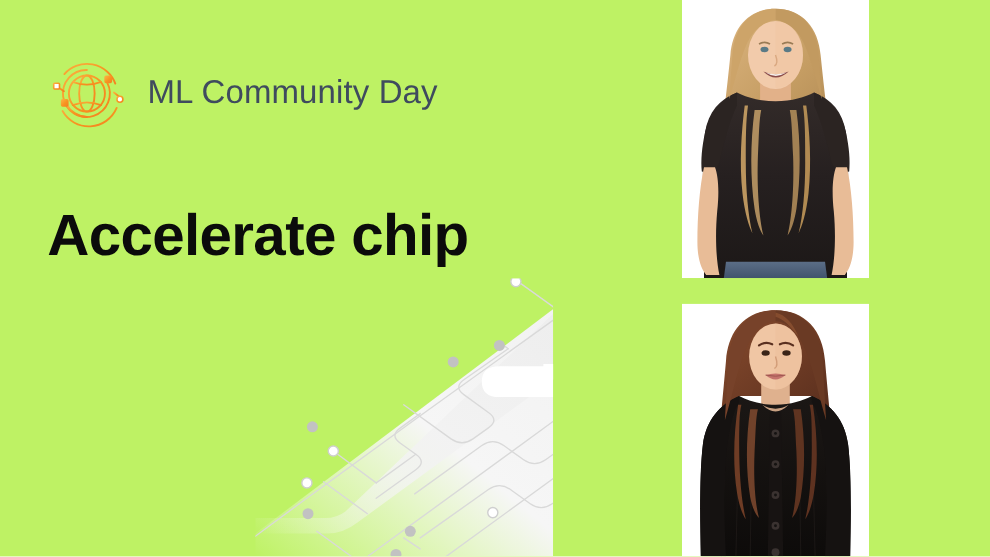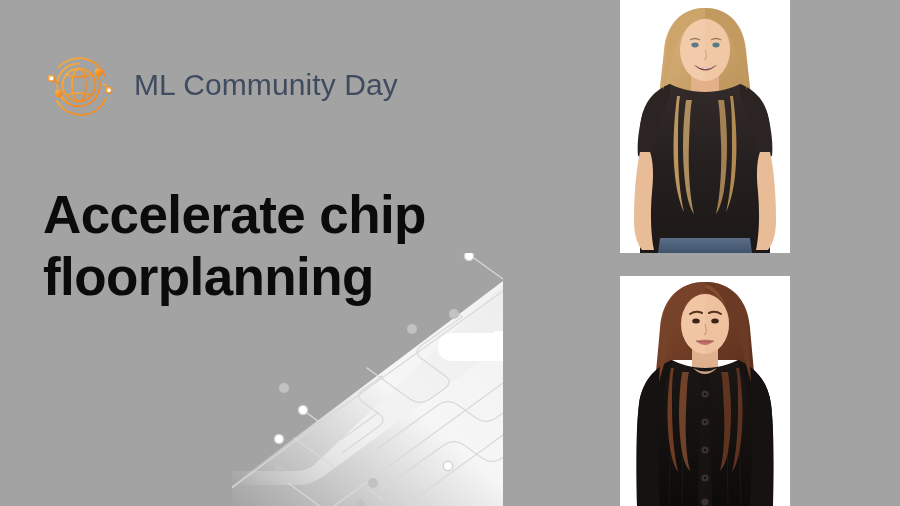--- a/index.html
+++ b/index.html
@@ -7,21 +7,21 @@
     padding: 0;
     background: #ffffff;
   }
   body {
     font-family: "Liberation Sans", sans-serif;
   }
   #slide {
     position: relative;
     width: 900px;
     height: 506px;
-    background: #a3a3a3;
+    background: #bef264;
     overflow: hidden;
   }
 
   
   #brand-lockup {
     position: absolute;
     left: 38px;
     top: 44px;
     display: flex;
     align-items: center;
@@ -139,21 +139,20 @@
           <circle cx="86.6" cy="56.4" r="3.3" fill="#ffffff"></circle>
         </g>
       </svg>
     </span>
 
     <span id="brand-wordmark">ML Community Day</span>
   </div>
 
   <h1 id="headline">
     <span class="hl-line">Accelerate chip</span>
-    <span class="hl-line">floorplanning</span>
   </h1>
 
   <div id="circuit-art">
     <svg width="271" height="253" viewBox="0 0 271 253" aria-hidden="true">
       <defs>
         <linearGradient id="bandFade" x1="0" y1="1" x2="1" y2="0">
           <stop offset="0%" stop-color="#FAFAFA" stop-opacity="0"></stop>
           <stop offset="40%" stop-color="#F3F3F3" stop-opacity="1"></stop>
           <stop offset="100%" stop-color="#EDEDED" stop-opacity="1"></stop>
         </linearGradient>

